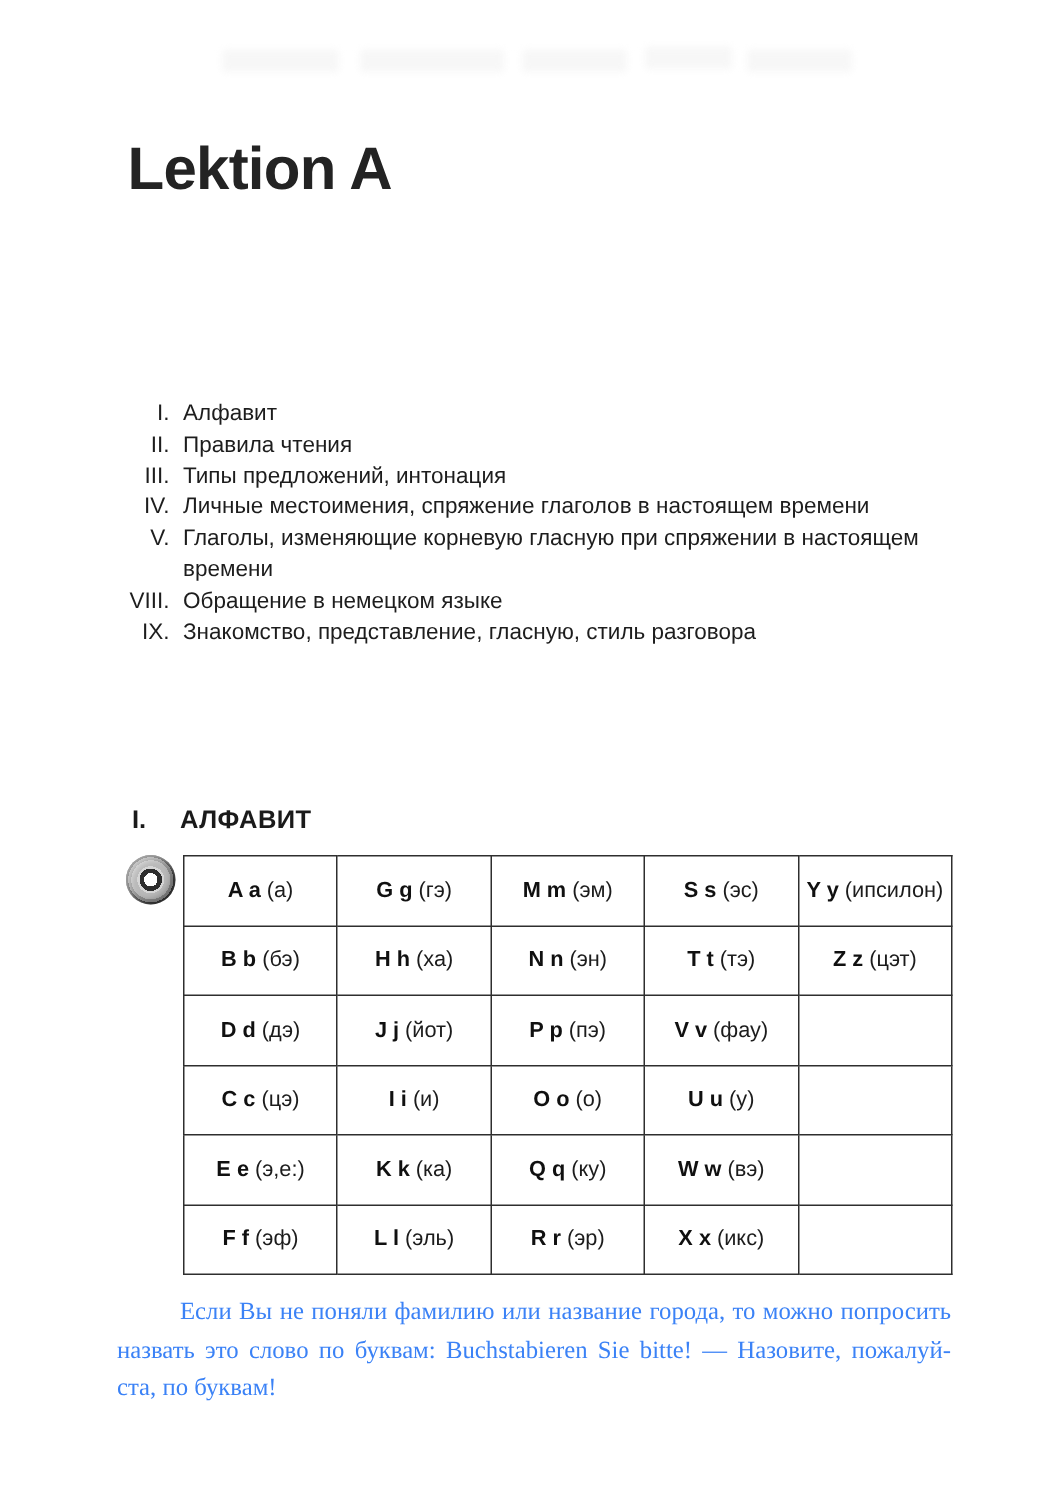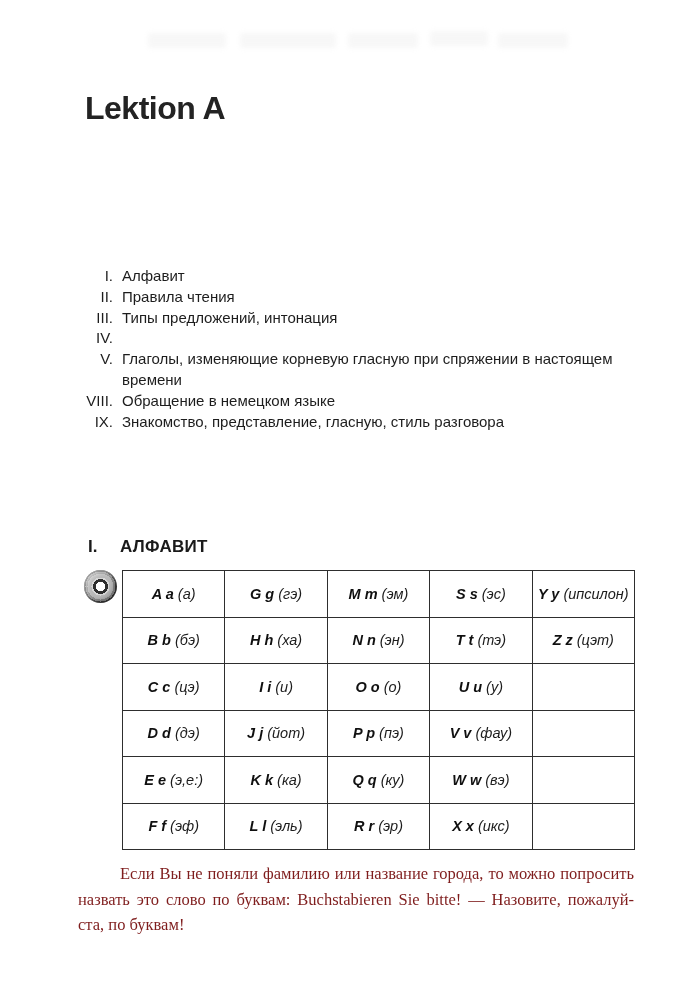--- a/index.html
+++ b/index.html
@@ -16,21 +16,21 @@
   .bleed{position:absolute;top:30px;left:148px;width:420px;height:22px;opacity:.55;filter:blur(2.5px);}
   .bleed i{position:absolute;top:3px;height:15px;background:#f1f1f1;border-radius:2px;}
   .bleed i:nth-child(1){left:0;width:78px;}
   .bleed i:nth-child(2){left:92px;width:96px;}
   .bleed i:nth-child(3){left:200px;width:70px;}
   .bleed i:nth-child(4){left:282px;width:58px;top:1px;}
   .bleed i:nth-child(5){left:350px;width:70px;}
 
   .title{
     position:absolute;left:85px;top:92px;
-    font-size:32px;font-weight:700;letter-spacing:-.5px;color:#232323;
+    font-size:40px;font-weight:700;letter-spacing:-.5px;color:#232323;
     margin:0;line-height:1.05;
   }
 
   .toc{
     position:absolute;left:60px;top:266px;width:580px;
     list-style:none;margin:0;padding:0;
     font-size:15px;line-height:20.8px;color:#1d1d1d;
   }
   .toc li{display:flex;}
   .toc .num{width:53px;text-align:right;flex:0 0 53px;}
@@ -52,35 +52,35 @@
         #2d2d2d 4.5px 7.5px,
         #d6d6d6 7.5px 9px,
         #b9b9b9 9px 13px,
         #8f8f8f 13px 15px,
         #3a3a3a 15px 16.5px);
     box-shadow:inset 3px 3px 4px rgba(255,255,255,.55), inset -3px -3px 4px rgba(0,0,0,.25);
   }
 
   table.alpha{
     position:absolute;left:122px;top:570px;width:513px;height:280px;
-    border-collapse:collapse;table-layout:fixed;font-style:italic;
+    border-collapse:collapse;table-layout:fixed;
   }
   table.alpha td{
     border:1.7px solid #2e2e2e;
     text-align:center;vertical-align:middle;
     font-size:14.5px;color:#1c1c1c;
     padding:0;
   }
   table.alpha td b{font-weight:700;color:#101010;}
   table.alpha td .pr{margin-left:4px;}
 
   .note{
     position:absolute;left:78px;top:861px;width:556px;
     font-family:"Liberation Serif","DejaVu Serif",serif;
-    font-size:16.5px;line-height:25.5px;color:#7f1d1d;
+    font-size:16.5px;line-height:25.5px;color:#3b82f6;
     margin:0;
   }
   .note .jline{text-align:justify;text-align-last:justify;}
   .note .l1{padding-left:42px;}
   .note b{font-weight:400;}
 </style>
 </head>
 <body>
 
 <div class="page">
@@ -103,20 +103,21 @@
     <li>
         <span class="num">II.</span>
         <span class="txt">Правила чтения</span>
       </li>
     <li>
         <span class="num">III.</span>
         <span class="txt">Типы предложений, интонация</span>
       </li>
     <li>
         <span class="num">IV.</span>
+        <span class="txt">Личные местоимения, спряжение глаголов в настоящем времени</span>
       </li>
     <li>
         <span class="num">V.</span>
         <span class="txt">Глаголы, изменяющие корневую гласную при спряжении в настоящем времени</span>
       </li>
     <li>
         <span class="num">VIII.</span>
         <span class="txt">Обращение в немецком языке</span>
       </li>
     <li>
@@ -142,31 +143,31 @@
       <td><b>Y y</b><span class="pr">(ипсилон)</span></td>
     </tr>
     <tr>
       <td><b>B b</b><span class="pr">(бэ)</span></td>
       <td><b>H h</b><span class="pr">(ха)</span></td>
       <td><b>N n</b><span class="pr">(эн)</span></td>
       <td><b>T t</b><span class="pr">(тэ)</span></td>
       <td><b>Z z</b><span class="pr">(цэт)</span></td>
     </tr>
     <tr>
+      <td><b>D d</b><span class="pr">(дэ)</span></td>
+      <td><b>J j</b><span class="pr">(йот)</span></td>
+      <td><b>P p</b><span class="pr">(пэ)</span></td>
+      <td><b>V v</b><span class="pr">(фау)</span></td>
+      <td><b></b><span class="pr"></span></td>
+    </tr>
+    <tr>
       <td><b>C c</b><span class="pr">(цэ)</span></td>
       <td><b>I i</b><span class="pr">(и)</span></td>
       <td><b>O o</b><span class="pr">(о)</span></td>
       <td><b>U u</b><span class="pr">(у)</span></td>
-      <td><b></b><span class="pr"></span></td>
-    </tr>
-    <tr>
-      <td><b>D d</b><span class="pr">(дэ)</span></td>
-      <td><b>J j</b><span class="pr">(йот)</span></td>
-      <td><b>P p</b><span class="pr">(пэ)</span></td>
-      <td><b>V v</b><span class="pr">(фау)</span></td>
       <td><b></b><span class="pr"></span></td>
     </tr>
     <tr>
       <td><b>E e</b><span class="pr">(э,е:)</span></td>
       <td><b>K k</b><span class="pr">(ка)</span></td>
       <td><b>Q q</b><span class="pr">(ку)</span></td>
       <td><b>W w</b><span class="pr">(вэ)</span></td>
       <td><b></b><span class="pr"></span></td>
     </tr>
     <tr>

